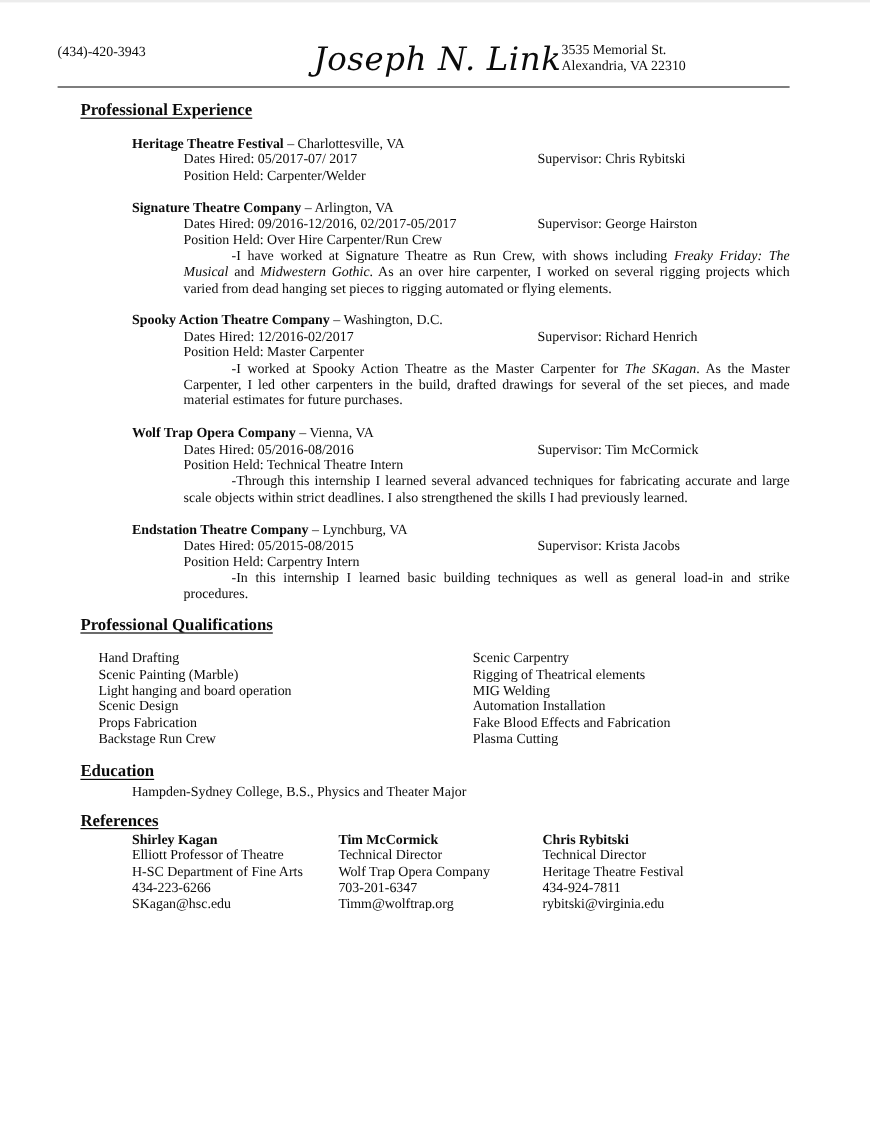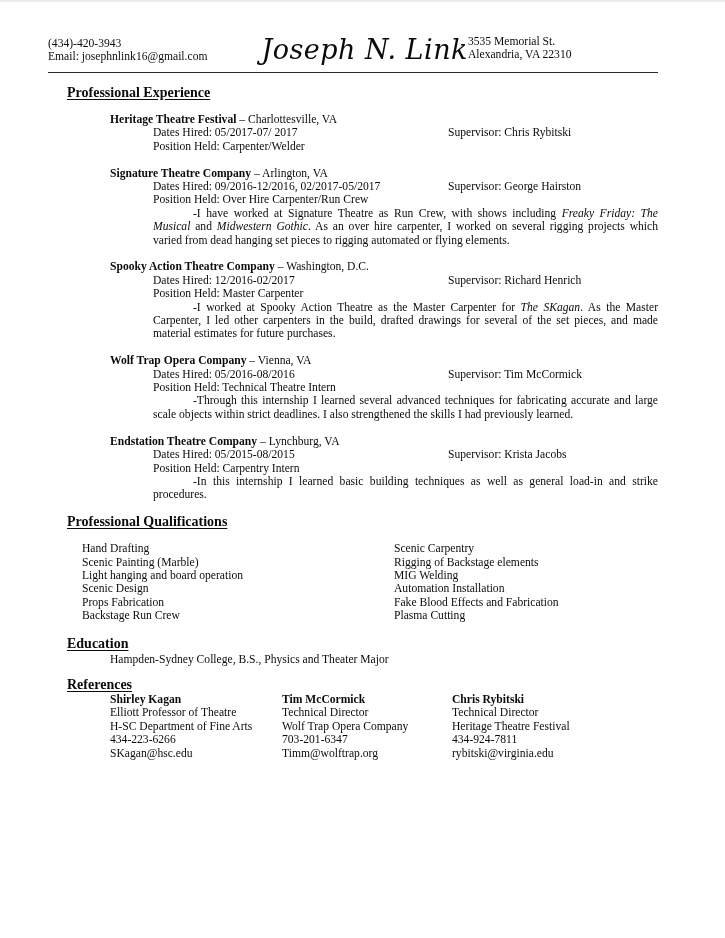--- a/index.html
+++ b/index.html
@@ -78,21 +78,20 @@
   .refcol-3 { flex: 1; }
 </style>
 </head>
 <body>
 
 <div class="page">
 
   <div class="header">
     <div class="contact-left">
       <div>(434)-420-3943</div>
-      <div>Email: josephnlink16@gmail.com</div>
     </div>
     <div class="name-wrap">
       <div class="name">Joseph N. Link</div>
     </div>
     <div class="contact-right">
       <div>3535 Memorial St.</div>
       <div>Alexandria, VA 22310</div>
     </div>
   </div>
 
@@ -155,21 +154,21 @@
       <div class="qcol-left">
         <div>Hand Drafting</div>
         <div>Scenic Painting (Marble)</div>
         <div>Light hanging and board operation</div>
         <div>Scenic Design</div>
         <div>Props Fabrication</div>
         <div>Backstage Run Crew</div>
       </div>
       <div class="qcol-right">
         <div>Scenic Carpentry</div>
-        <div>Rigging of Backstage elements</div>
+        <div>Rigging of Theatrical elements</div>
         <div>MIG Welding</div>
         <div>Automation Installation</div>
         <div>Fake Blood Effects and Fabrication</div>
         <div>Plasma Cutting</div>
       </div>
     </div>
 
     <h2 class="section-title st-edu">Education</h2>
     <div class="edu-line">Hampden-Sydney College, B.S., Physics and Theater Major</div>
 

